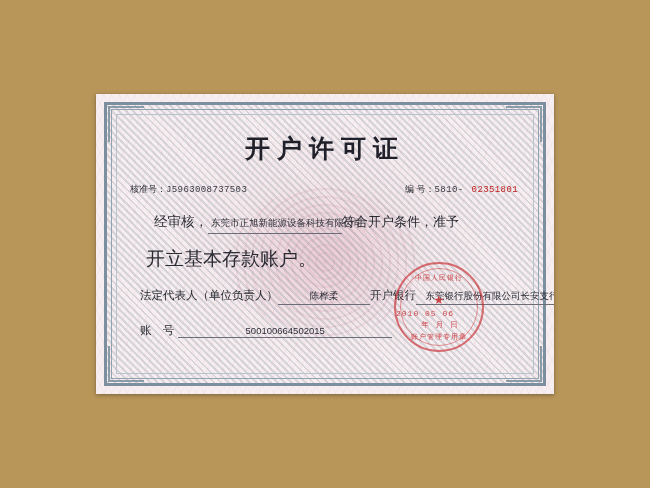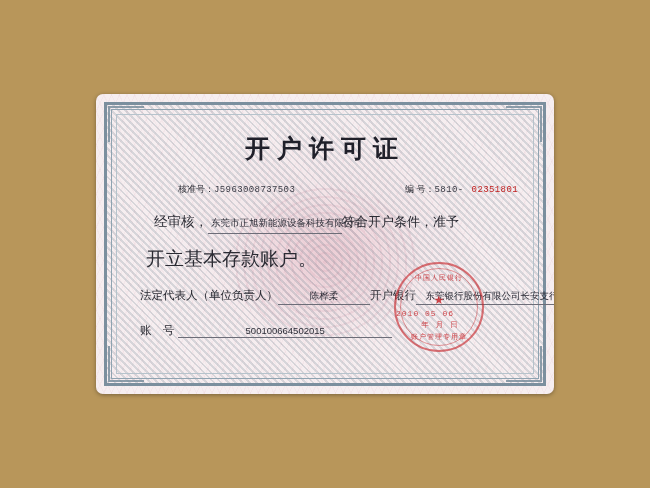--- a/index.html
+++ b/index.html
@@ -22,21 +22,20 @@
   
   #certificate {
     position: absolute;
     left: 96px;
     top: 94px;
     width: 458px;
     height: 300px;
     background: #f6eef0;
     box-shadow: 0 1px 4px rgba(0,0,0,0.35);
     overflow: hidden;
-    border-radius: 7px;
   }
   
   #certificate::before {
     content: "";
     position: absolute;
     inset: 0;
     background:
       radial-gradient(ellipse 140px 110px at 50% 55%, rgba(226,178,190,0.45), rgba(226,178,190,0) 70%),
       radial-gradient(ellipse 220px 160px at 50% 50%, rgba(234,200,208,0.35), rgba(246,238,240,0) 75%),
       repeating-linear-gradient(115deg, rgba(214,160,175,0.10) 0 1px, rgba(255,255,255,0) 1px 7px),
@@ -124,21 +123,21 @@
     left: 6px;
     top: 0;
     white-space: nowrap;
   }
   .meta-right {
     position: absolute;
     right: 8px;
     top: 0;
     white-space: nowrap;
   }
-  .meta-label { color: #2b2b33; margin-left: 48px; }
+  .meta-label { color: #2b2b33; }
   .meta-value {
     font-family: "Liberation Mono", monospace;
     font-size: 9px;
     color: #3a3a44;
     letter-spacing: 0.4px;
   }
   .meta-value.red {
     color: #c02020;
     padding-left: 8px;
   }

